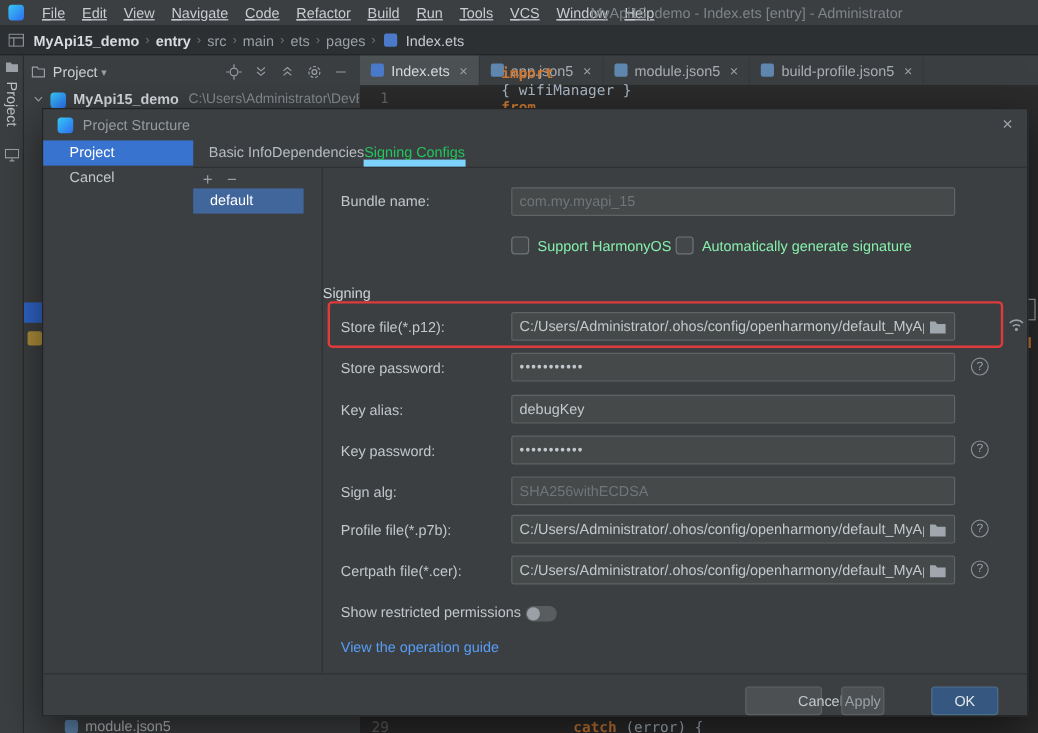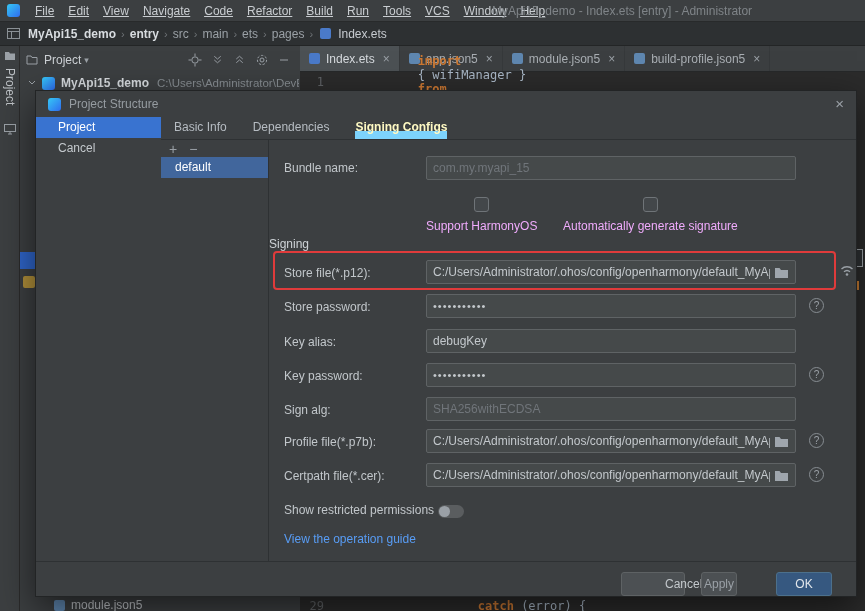--- a/index.html
+++ b/index.html
@@ -78,41 +78,41 @@
 
   
   .dialog{ position:absolute; left:35px; top:90px; width:822px; height:507px; background:#3c3f41;
            border:1px solid #222425; box-shadow:0 12px 34px rgba(0,0,0,.55); z-index:50;}
   .dlg-header{ position:absolute; left:0; top:0; width:100%; height:26px; display:flex; align-items:center; padding:0 12px;}
   .dlg-logo{ width:13px; height:13px; border-radius:3px; background:linear-gradient(135deg,#35c8f5,#2f6cf0); margin-right:8px;}
   .dlg-title{ color:#969ca1;}
   .dlg-close{ position:absolute; right:12px; top:3px; color:#9aa0a6; font-size:15px; line-height:20px;}
   .dlg-side-item{ position:absolute; left:0; width:125px; height:21px; line-height:21px; padding-left:22px; color:#c3c8cc;}
   .dlg-side-item.selected{ background:#3973d0; color:#ffffff;}
-  .dtabs{ position:absolute; left:138px; top:26px; height:22px; display:flex; gap:26px;}
+  .dtabs{ position:absolute; left:138px; top:26px; height:22px; display:flex; }
   .dtab{ color:#b6bcc2; line-height:20px; border-bottom:2px solid transparent;}
-  .dtab.active{ color:#fef9c3; border-bottom:8px solid #7dd3fc;font-weight:bold;}
+  .dtab.active{ color:#22c55e; border-bottom:6px solid #7dd3fc;}
   .tabs-divider{ position:absolute; left:125px; right:0; top:48px; height:1px; background:#2e3133;}
   .list-toolbar{ position:absolute; left:133px; top:50px; color:#9aa0a6; font-size:14px; display:flex; gap:12px;}
-  .cfg-item{ position:absolute; left:125px; top:66px; width:107px; height:21px; line-height:21px;
+  .cfg-item{ position:absolute; left:125px; top:66px; width:92px; height:21px; line-height:21px;
              padding-left:14px; background:#41669c; color:#ffffff;}
   .vdivider{ position:absolute; left:232px; top:48px; width:1px; height:422px; background:#2e3133;}
   .hdivider{ position:absolute; left:0; right:0; top:470px; height:1px; background:#2e3133;}
 
   .lbl{ position:absolute; left:248px; color:#c2c7cb; white-space:nowrap;}
   .fld{ position:absolute; left:390px; width:370px; height:24px; background:#45494a;
         border:1px solid #5f6365; border-radius:2px; display:flex; align-items:center;
         padding:0 6px; color:#c3c8cc; white-space:nowrap; overflow:hidden;}
   .fld .txt{ flex:1 1 auto; overflow:hidden;}
   .fld.dim{ color:#70757a;}
   .fld .folder{ flex:0 0 auto; margin-left:4px; display:inline-flex;}
   .pw{ letter-spacing:1px; font-size:11px;}
   .help{ position:absolute; left:773px; width:15px; height:15px; border:1px solid #878d92; border-radius:50%;
          color:#9aa0a6; font-size:10px; text-align:center; line-height:14px;}
-  .chkrow{ position:absolute; top:106px; display:flex; align-items:center; gap:7px; color:#f0abfc;flex-direction:column;}
+  .chkrow{ position:absolute; top:106px; display:flex; align-items:center; gap:7px; color:#86efac;}
   .chkbox{ width:15px; height:15px; background:#43474a; border:1px solid #6f7478; border-radius:3px; flex:0 0 auto;}
   .section-title{ position:absolute; left:233px; top:146px; color:#ced3d7;}
   .redrect{ position:absolute; left:237px; top:160px; width:563px; height:39px;
             border:2px solid #e03b3b; border-radius:4px; z-index:5; pointer-events:none;}
   .signal{ position:absolute; left:803px; top:172px; display:inline-flex;}
   .toggle{ position:absolute; left:402px; top:414px; width:26px; height:13px; border-radius:7px; background:#5a5d5f;}
   .toggle .knob{ position:absolute; left:1px; top:1px; width:11px; height:11px; border-radius:50%; background:#9aa0a6;}
   .guide-link{ position:absolute; left:248px; top:441px; color:#589df6;}
   .btn{ position:absolute; top:481px; height:24px; border-radius:3px; background:#4c5053;
         border:1px solid #5e6264; color:#c3c8cc; text-align:center; line-height:22px;}

